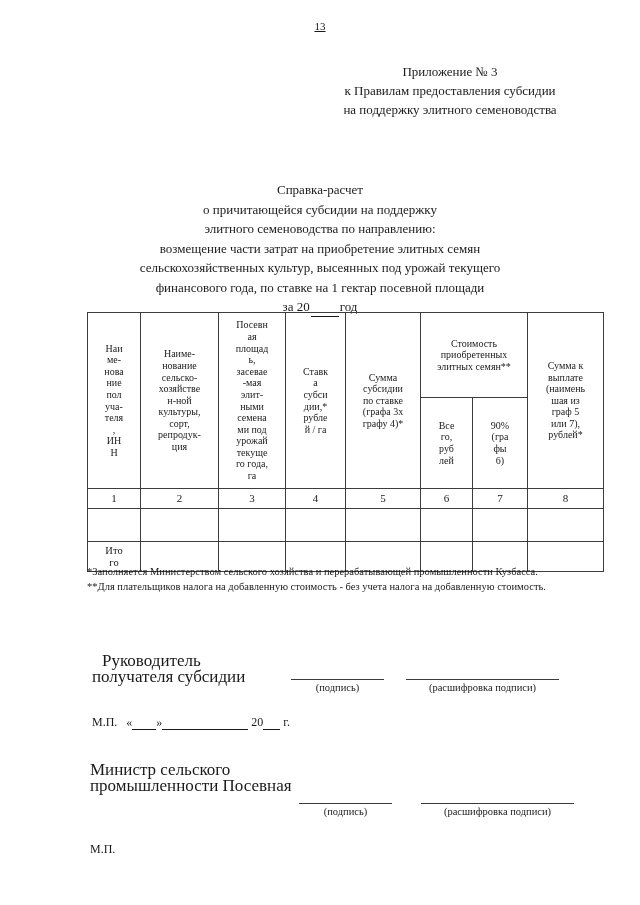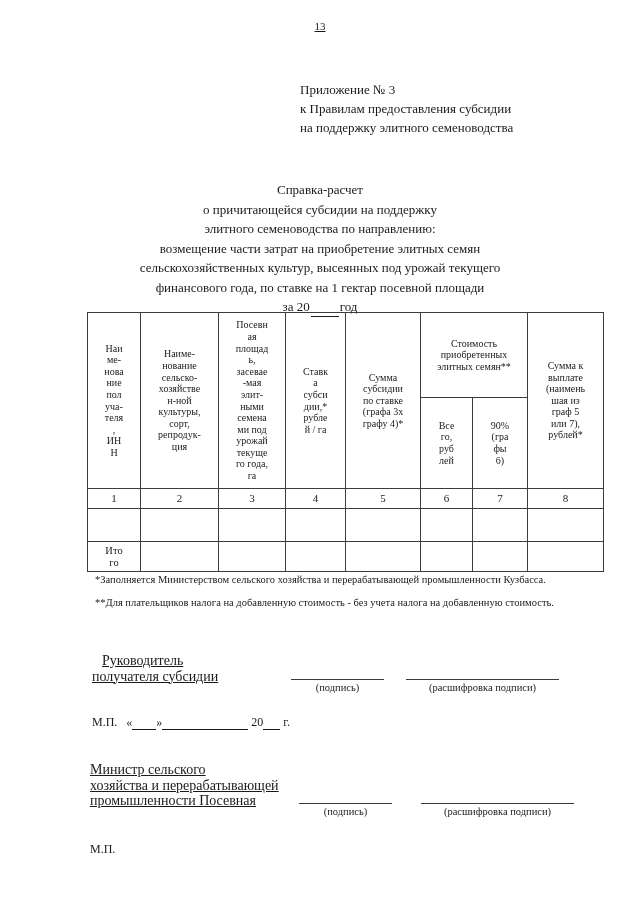--- a/index.html
+++ b/index.html
@@ -28,23 +28,24 @@
     left: 0;
     width: 640px;
     text-align: center;
     font-size: 11px;
     text-decoration: underline;
   }
 
   
   .appendix-block {
     position: absolute;
-    top: 80px;
+    top: 62px;
     left: 300px;
     width: 300px;
+    text-align: center;
     font-size: 13px;
     line-height: 19px;
   }
   .appendix-block .ln { display: block; white-space: nowrap; }
 
   
   .doc-title {
     position: absolute;
     top: 180px;
     left: 40px;
@@ -97,31 +98,30 @@
 
   
   .footnotes {
     position: absolute;
     top: 565px;
     left: 87px;
     width: 516px;
     font-size: 10.5px;
     line-height: 14.5px;
   }
-  .footnotes p { margin: 8px; }
+  .footnotes p { margin: 0; }
 
   
   .sig-block { position: absolute; }
   .sig-1 { top: 653px; left: 92px; width: 510px; }
   .sig-2 { top: 762px; left: 90px; width: 512px; }
 
   .sig-names {
-    font-size: 14px;
+    font-size: 17px;
     line-height: 15.5px;
-    text-decoration: underline;
   }
   .sig-names .ln { display: block; white-space: nowrap; }
   .sig-indent { padding-left: 10px; }
 
   .sig-lines {
     position: absolute;
     left: 4px;
     width: 100%;
   }
   .sig-rule {
@@ -272,21 +272,20 @@
       <span>М.П.</span>
       &nbsp;&nbsp;<span>«</span><span class="blank-md"></span><span>»</span><span class="blank-lg"></span>
       <span>20</span><span class="blank-xs"></span>
       <span>г.</span>
     </div>
   </div>
 
   <div class="sig-block sig-2">
     <div class="sig-names">
       <span class="ln">Министр  сельского</span>
-      <span class="ln">хозяйства и перерабатывающей</span>
       <span class="ln">промышленности Посевная</span>
     </div>
 
     <div class="sig-lines" style="top:41px;height:34px">
       <div class="sig-rule" style="left:205px;top:0;width:93px"></div>
       <div class="sig-rule" style="left:327px;top:0;width:153px"></div>
       <div class="sig-cap" style="left:205px;top:3px;width:93px">(подпись)</div>
       <div class="sig-cap" style="left:327px;top:3px;width:153px">(расшифровка подписи)</div>
     </div>
 

